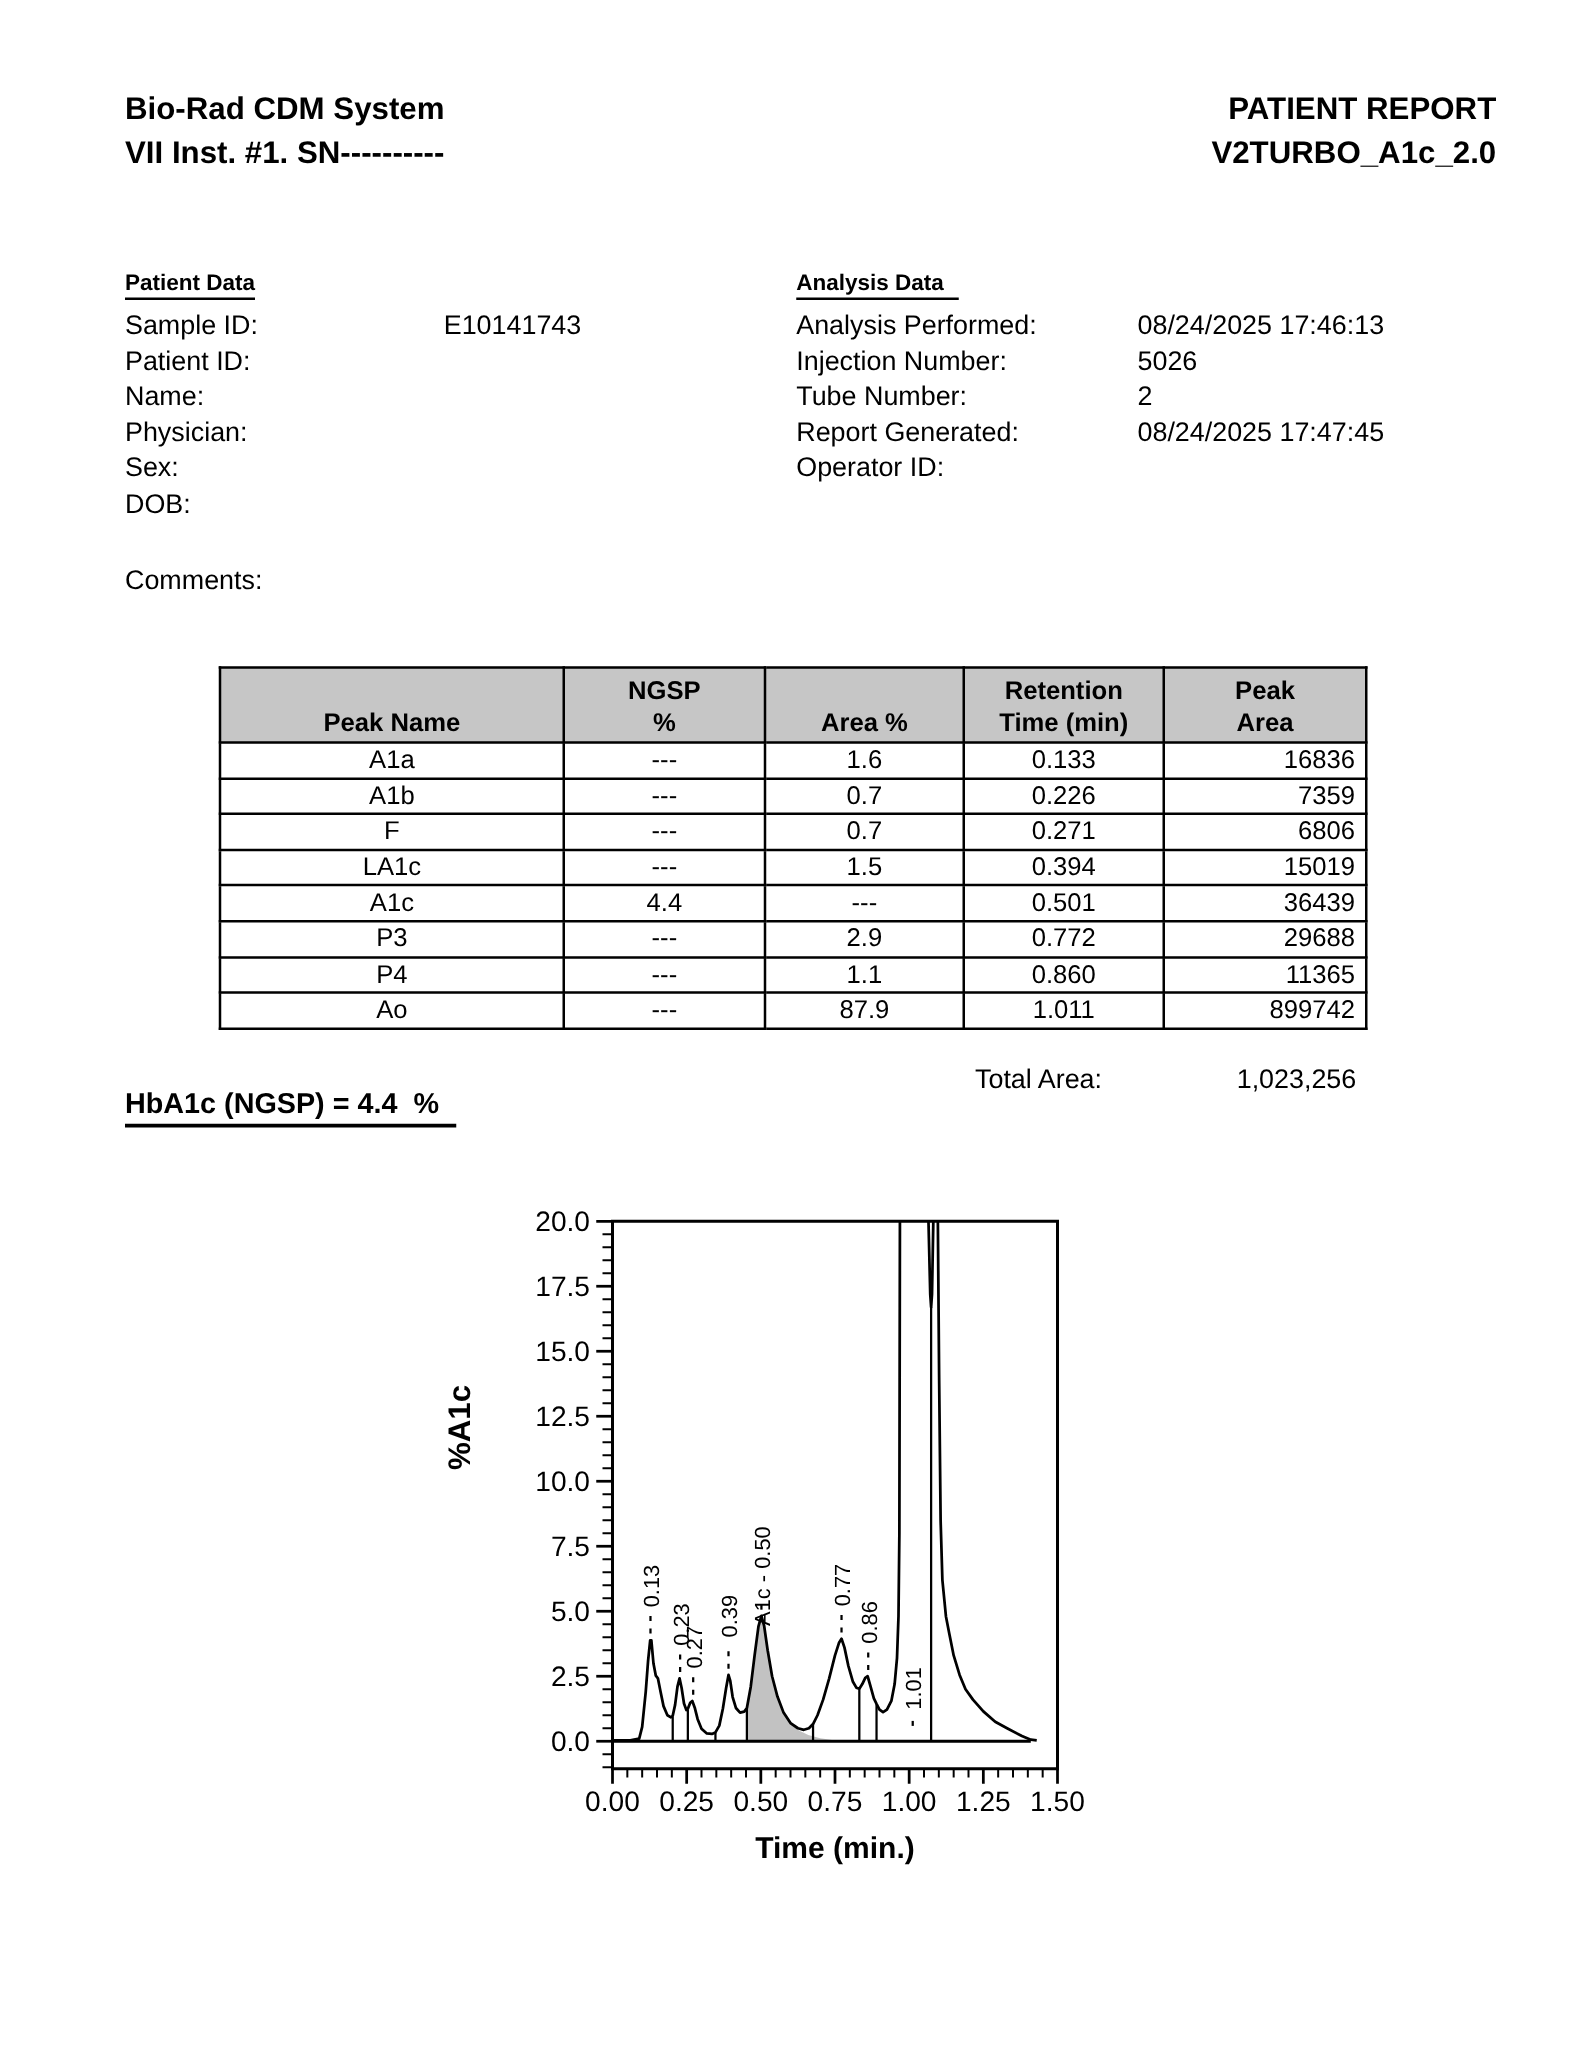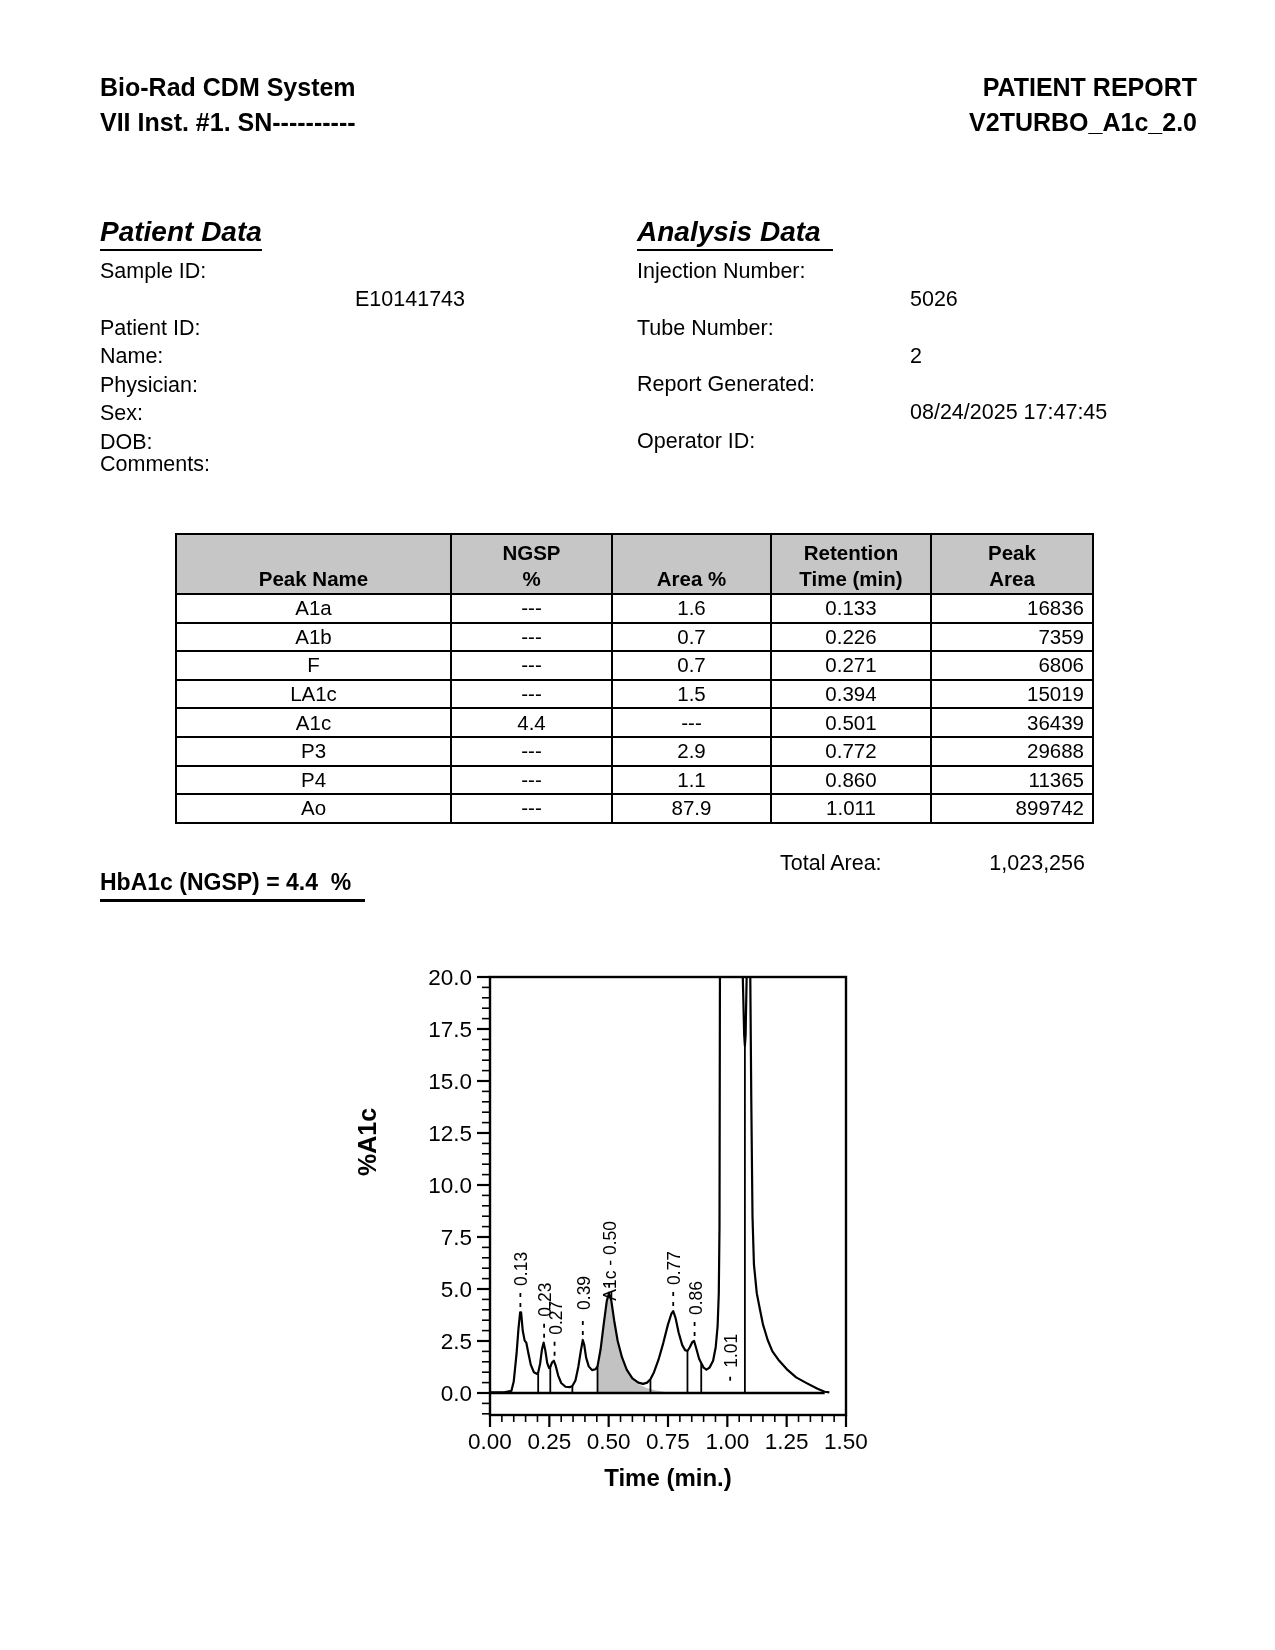--- a/index.html
+++ b/index.html
@@ -1,28 +1,28 @@
 <!DOCTYPE html>
 <html><head>
 <meta charset="utf-8">
 <style>
   html,body{margin:0;padding:0;background:#fff;}
   .page{position:relative;width:1275px;height:1650px;background:#fff;color:#000;
         font-family:"Liberation Sans",sans-serif;overflow:hidden;}
   .abs{position:absolute;}
   .hdr-left{left:100px;top:70px;font-size:25px;font-weight:bold;line-height:35px;}
   .hdr-right{right:78px;top:70px;font-size:25px;font-weight:bold;line-height:35px;text-align:right;}
-  .sec-head{font-size:28px;font-weight:bold;display:inline-block;
-            border-bottom:2.5px solid #000;padding-bottom:1px;font-style:italic;}
+  .sec-head{font-size:18px;font-weight:bold;display:inline-block;
+            border-bottom:2.5px solid #000;padding-bottom:1px;}
   .sec-head.pad{padding-right:12px;}
   .fields{font-size:21.5px;line-height:28.6px;}
   .frow{display:flex;}
   #patient-fields .flabel{width:255px;}
   #analysis-fields .flabel{width:273px;}
-  .fvalue{white-space:pre;margin-top:28px;}
+  .fvalue{white-space:pre;}
   .comments{left:100px;top:452px;font-size:21.5px;}
   table.peaks{position:absolute;left:175px;top:533px;width:917px;border-collapse:collapse;
               font-size:20.5px;table-layout:fixed;}
   table.peaks th{background:#c6c6c6;font-weight:bold;height:57px;vertical-align:bottom;
                  white-space:pre-line;line-height:26px;text-align:center;padding:0 0 1px 0;}
   table.peaks td{height:26.6px;text-align:center;padding:0;}
   table.peaks th,table.peaks td{border:2px solid #000;}
   table.peaks td:last-child{text-align:right;padding-right:8px;}
   .totalarea{top:851px;font-size:21.5px;}
   .ta-label{left:780px;width:150px;text-align:left;}
@@ -72,20 +72,24 @@
         <div class="frow">
           <span class="flabel">DOB:</span>
           <span class="fvalue"></span>
         </div>
       </div>
   </div>
 
   <div class="abs" style="left:637px;top:216px;">
     <span class="sec-head pad">Analysis Data</span>
     <div id="analysis-fields" class="fields" style="margin-top:6px;">
+        <div class="frow">
+          <span class="flabel">Analysis Performed:</span>
+          <span class="fvalue">08/24/2025 17:46:13</span>
+        </div>
         <div class="frow">
           <span class="flabel">Injection Number:</span>
           <span class="fvalue">5026</span>
         </div>
         <div class="frow">
           <span class="flabel">Tube Number:</span>
           <span class="fvalue">2</span>
         </div>
         <div class="frow">
           <span class="flabel">Report Generated:</span>

